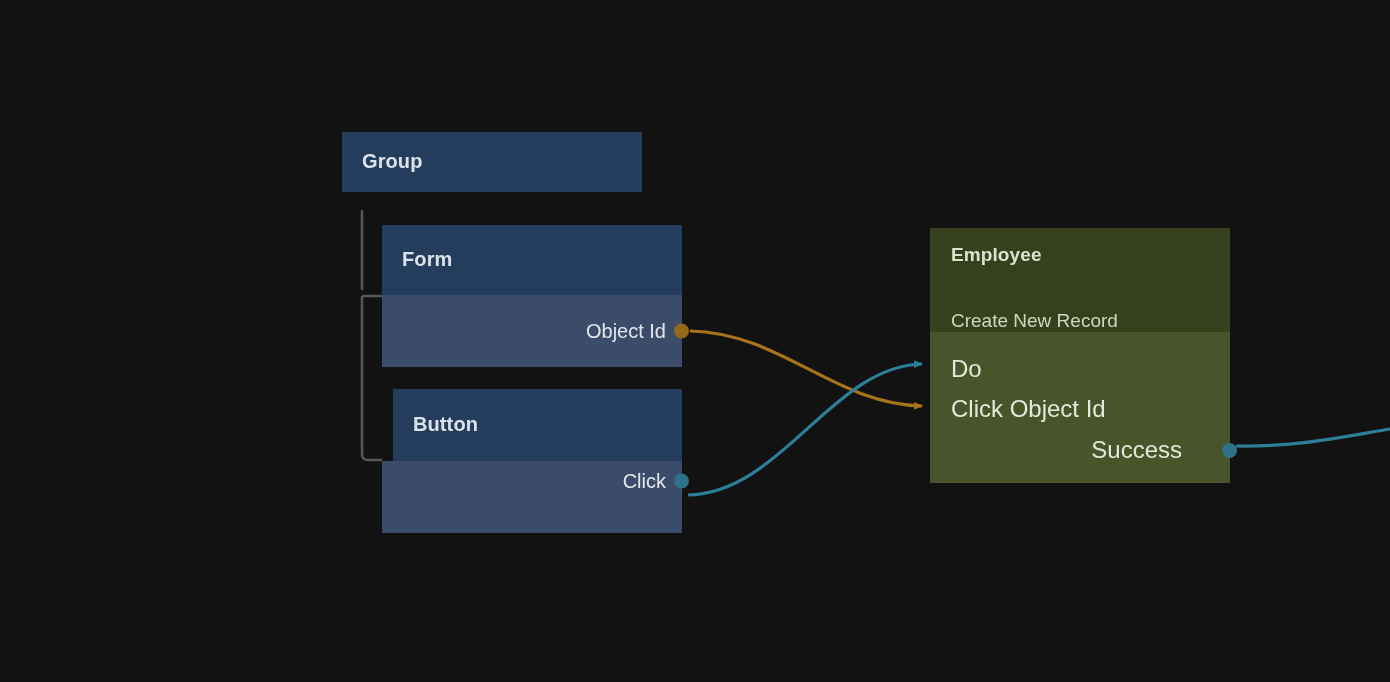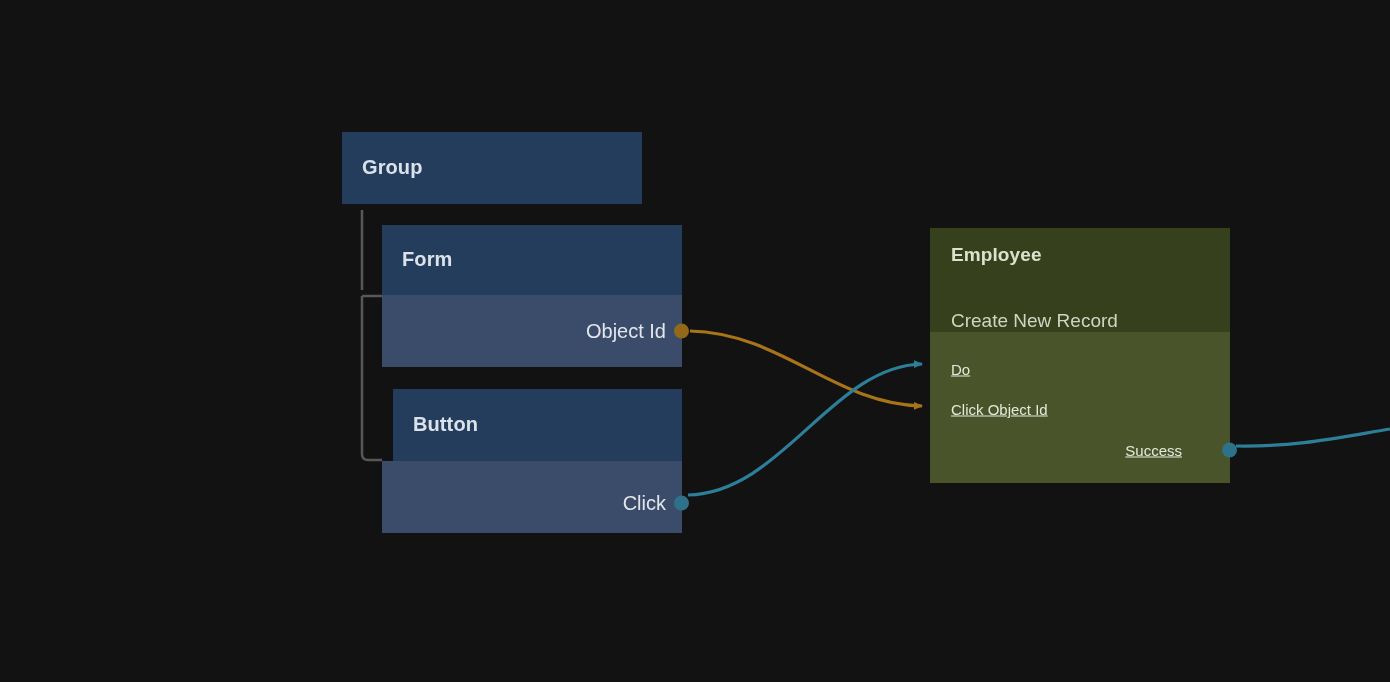--- a/index.html
+++ b/index.html
@@ -84,42 +84,41 @@
   }
   .port-row.in {
     left: 0;
     transform: translateY(-50%);
   }
 
   
   #node-group .node-header {
     background: #243d5c;
     width: 300px;
-    height: 72px;
+    height: 60px;
   }
 
   
   .node-olive .node-header {
     background: #37401d;
     padding: 16px 0 0 21px;
   }
   .node-olive .node-title {
     color: #dde2cf;
     font-size: 19px;
   }
   .node-olive .node-subtitle {
     color: #cfd5c1;
   }
   .node-olive .node-body {
     background: #4a542a;
   }
   .node-olive .port-label {
-    font-size: 15px;
+    font-size: 24px;
     color: #e4e8da;
-    text-decoration: underline;
   }
 
   
   .dot {
     width: 15px;
     height: 15px;
     border-radius: 50%;
     flex: 0 0 auto;
   }
   .dot-orange { background: #92691a; }
@@ -170,21 +169,21 @@
         <span class="dot dot-orange"></span>
       </div>
     </div>
   </div>
 
   <div class="node node-blue" id="node-button" style="left:382px; top:389px; width:300px;">
     <div class="node-header" style="height:72px;margin-left:11px;">
       <div class="node-title">Button</div>
     </div>
     <div class="node-body" style="height:72px;">
-      <div class="port-row out" style="top:42px; right:-7px;">
+      <div class="port-row out" style="top:20px; right:-7px;">
         <span class="port-out-label">Click</span>
         <span class="dot dot-teal"></span>
       </div>
     </div>
   </div>
 
   <div class="node node-olive" id="node-employee" style="left:930px; top:228px; width:300px;">
     <div class="node-header" style="height:104px;">
       <div class="node-title">Employee</div>
       <div class="node-subtitle">Create New Record</div>

